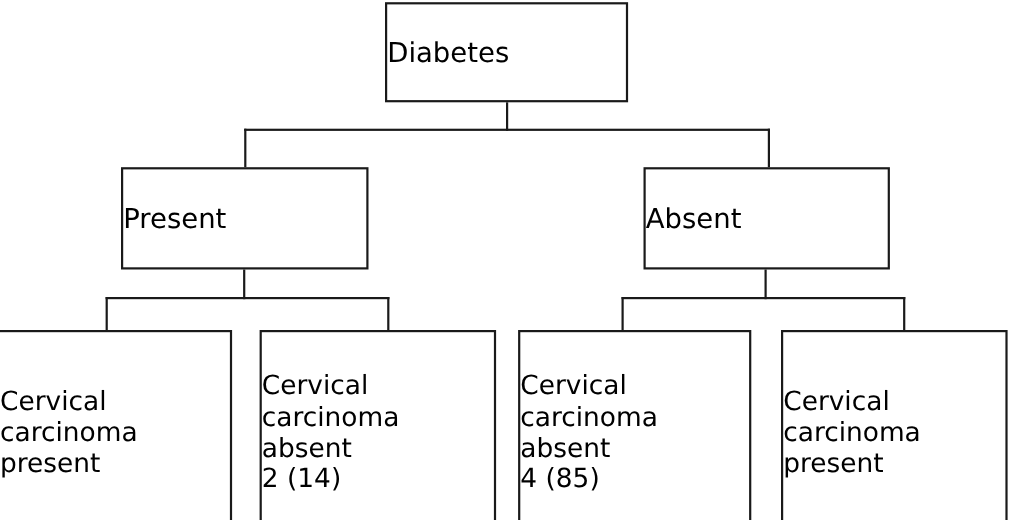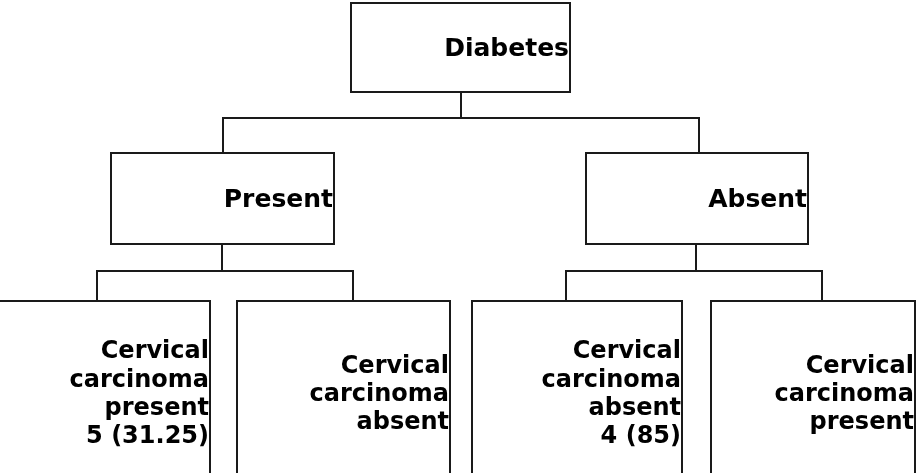--- a/index.html
+++ b/index.html
@@ -16,25 +16,25 @@
     font-family: "DejaVu Sans", "Liberation Sans", sans-serif;
     color: #000000;
   }
   .node {
     position: absolute;
     box-sizing: border-box;
     border: 2px solid #1a1a1a;
     background: #ffffff;
     display: flex;
     flex-direction: column;
-    align-items: flex-end;
+    align-items: flex-start;
     justify-content: center;
     text-align: center;
     line-height: 1.18;
-    font-weight: 700;
+    font-weight: 400;
     z-index: 2;
   }
   .node .line {
     display: block;
     white-space: nowrap;
   }
   
   #node-root {
     left: 350px;
     top: 2px;
@@ -124,27 +124,27 @@
     <span class="line">Present</span>
   </div>
   <div class="node" id="node-absent">
     <span class="line">Absent</span>
   </div>
 
   <div class="node leaf" id="node-leaf-0">
     <span class="line">Cervical</span>
     <span class="line">carcinoma</span>
     <span class="line">present</span>
-    <span class="line">5 (31.25)</span>
   </div>
 
   <div class="node leaf" id="node-leaf-1">
     <span class="line">Cervical</span>
     <span class="line">carcinoma</span>
     <span class="line">absent</span>
+    <span class="line">2 (14)</span>
   </div>
 
   <div class="node leaf" id="node-leaf-2">
     <span class="line">Cervical</span>
     <span class="line">carcinoma</span>
     <span class="line">absent</span>
     <span class="line">4 (85)</span>
   </div>
 
   <div class="node leaf" id="node-leaf-3">

